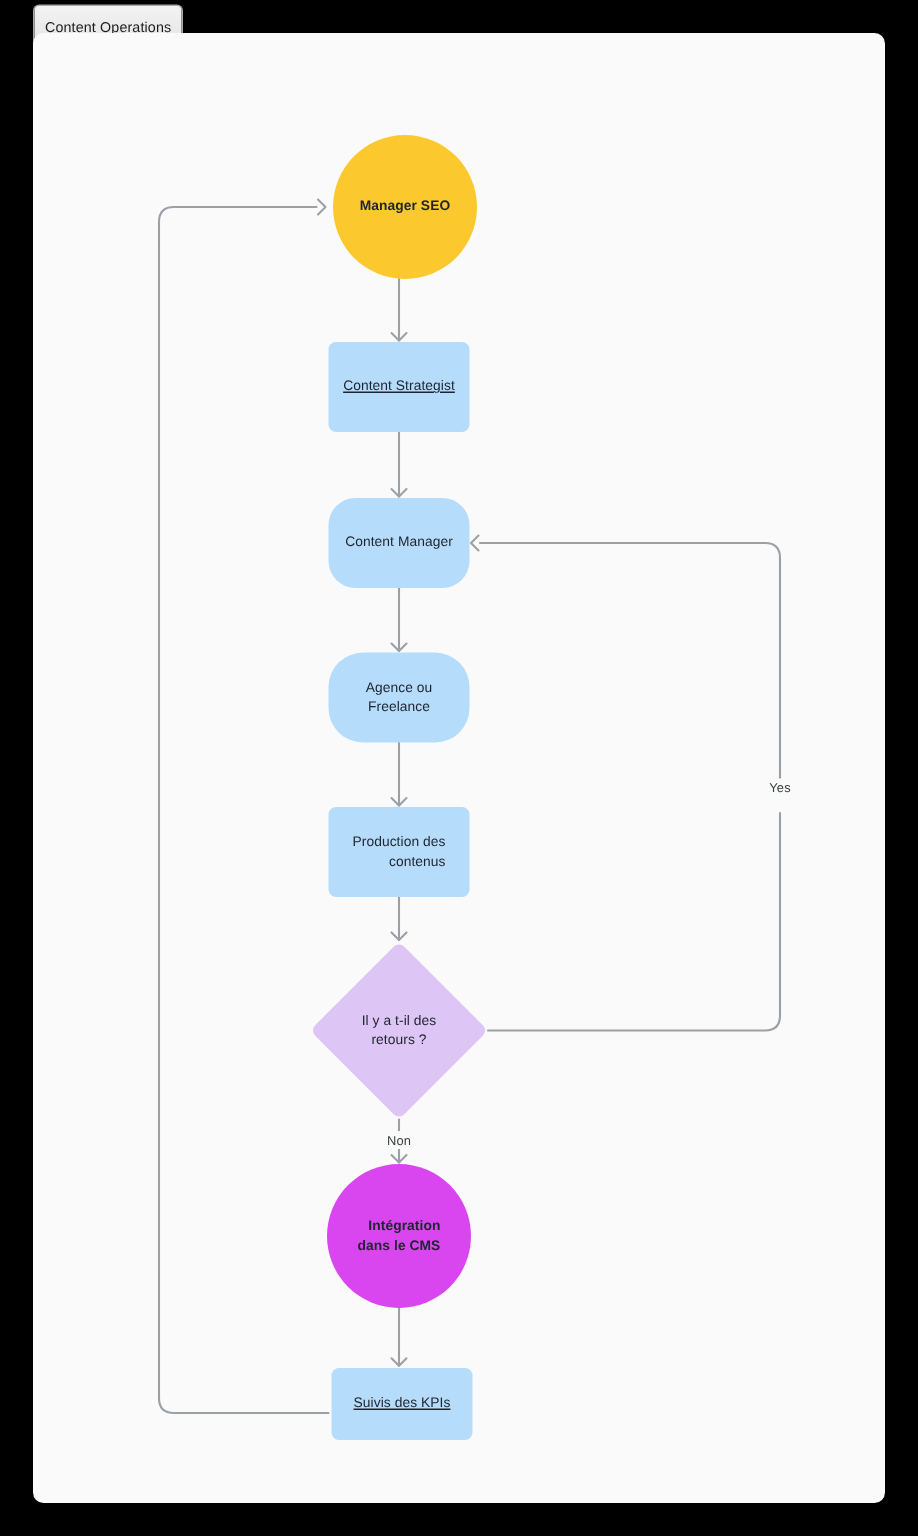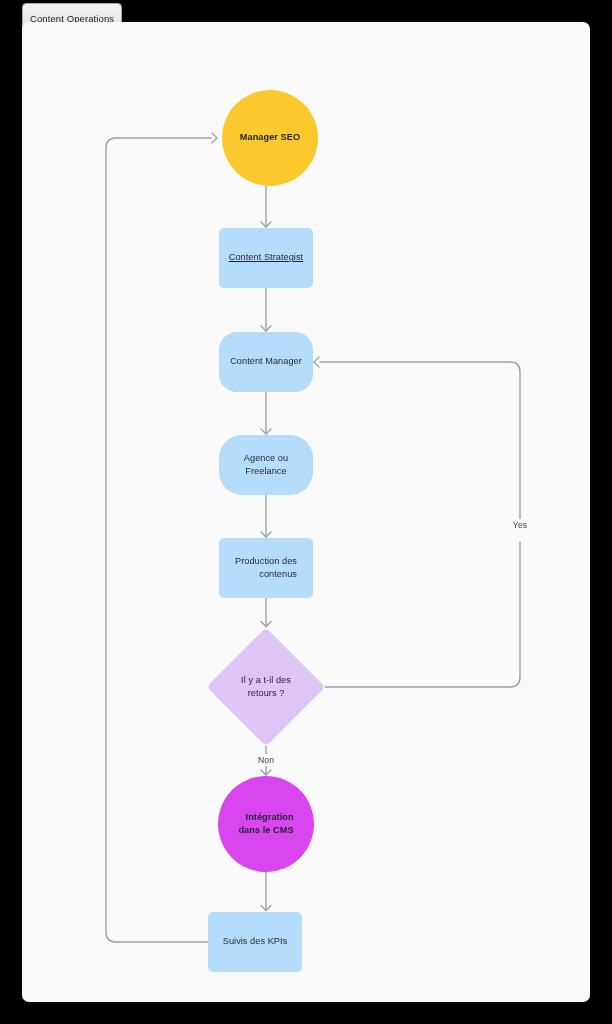--- a/index.html
+++ b/index.html
@@ -164,21 +164,21 @@
         <div class="node node-rect" style="left: 197px; top: 516px; width: 94px; height: 60px; background: rgb(181, 220, 251); text-align: right;">
           <span class="node-label">Production des<br>contenus</span>
         </div>
         <div class="node node-diamond" style="left: 202px; top: 623px; width: 84px; height: 84px;">
           <div class="diamond-shape" style="background: rgb(221, 197, 245);"></div>
           <span class="node-label">Il y a t-il des<br>retours ?</span>
         </div>
         <div class="node node-circle" style="left: 196px; top: 754px; width: 96px; height: 96px; background: #d946ef; text-align: right;">
           <span class="node-label bold">Intégration<br>dans le CMS</span>
         </div>
-        <div class="node node-rect" style="left: 186px; top: 889.5px; width: 94px; height: 60px; background: rgb(181, 220, 251);">
+        <div class="node node-rect" style="left: 199px; top: 889.5px; width: 94px; height: 48px; background: rgb(181, 220, 251); text-decoration: underline;">
           <span class="node-label">Suivis des KPIs</span>
         </div>
       </div>
     <div id="edge-label-layer">
         <div class="edge-label" style="left: 498px; top: 503px;">Yes</div>
         <div class="edge-label" style="left: 244px; top: 738px;">Non</div>
       </div>
 
   </div>
 </div>

